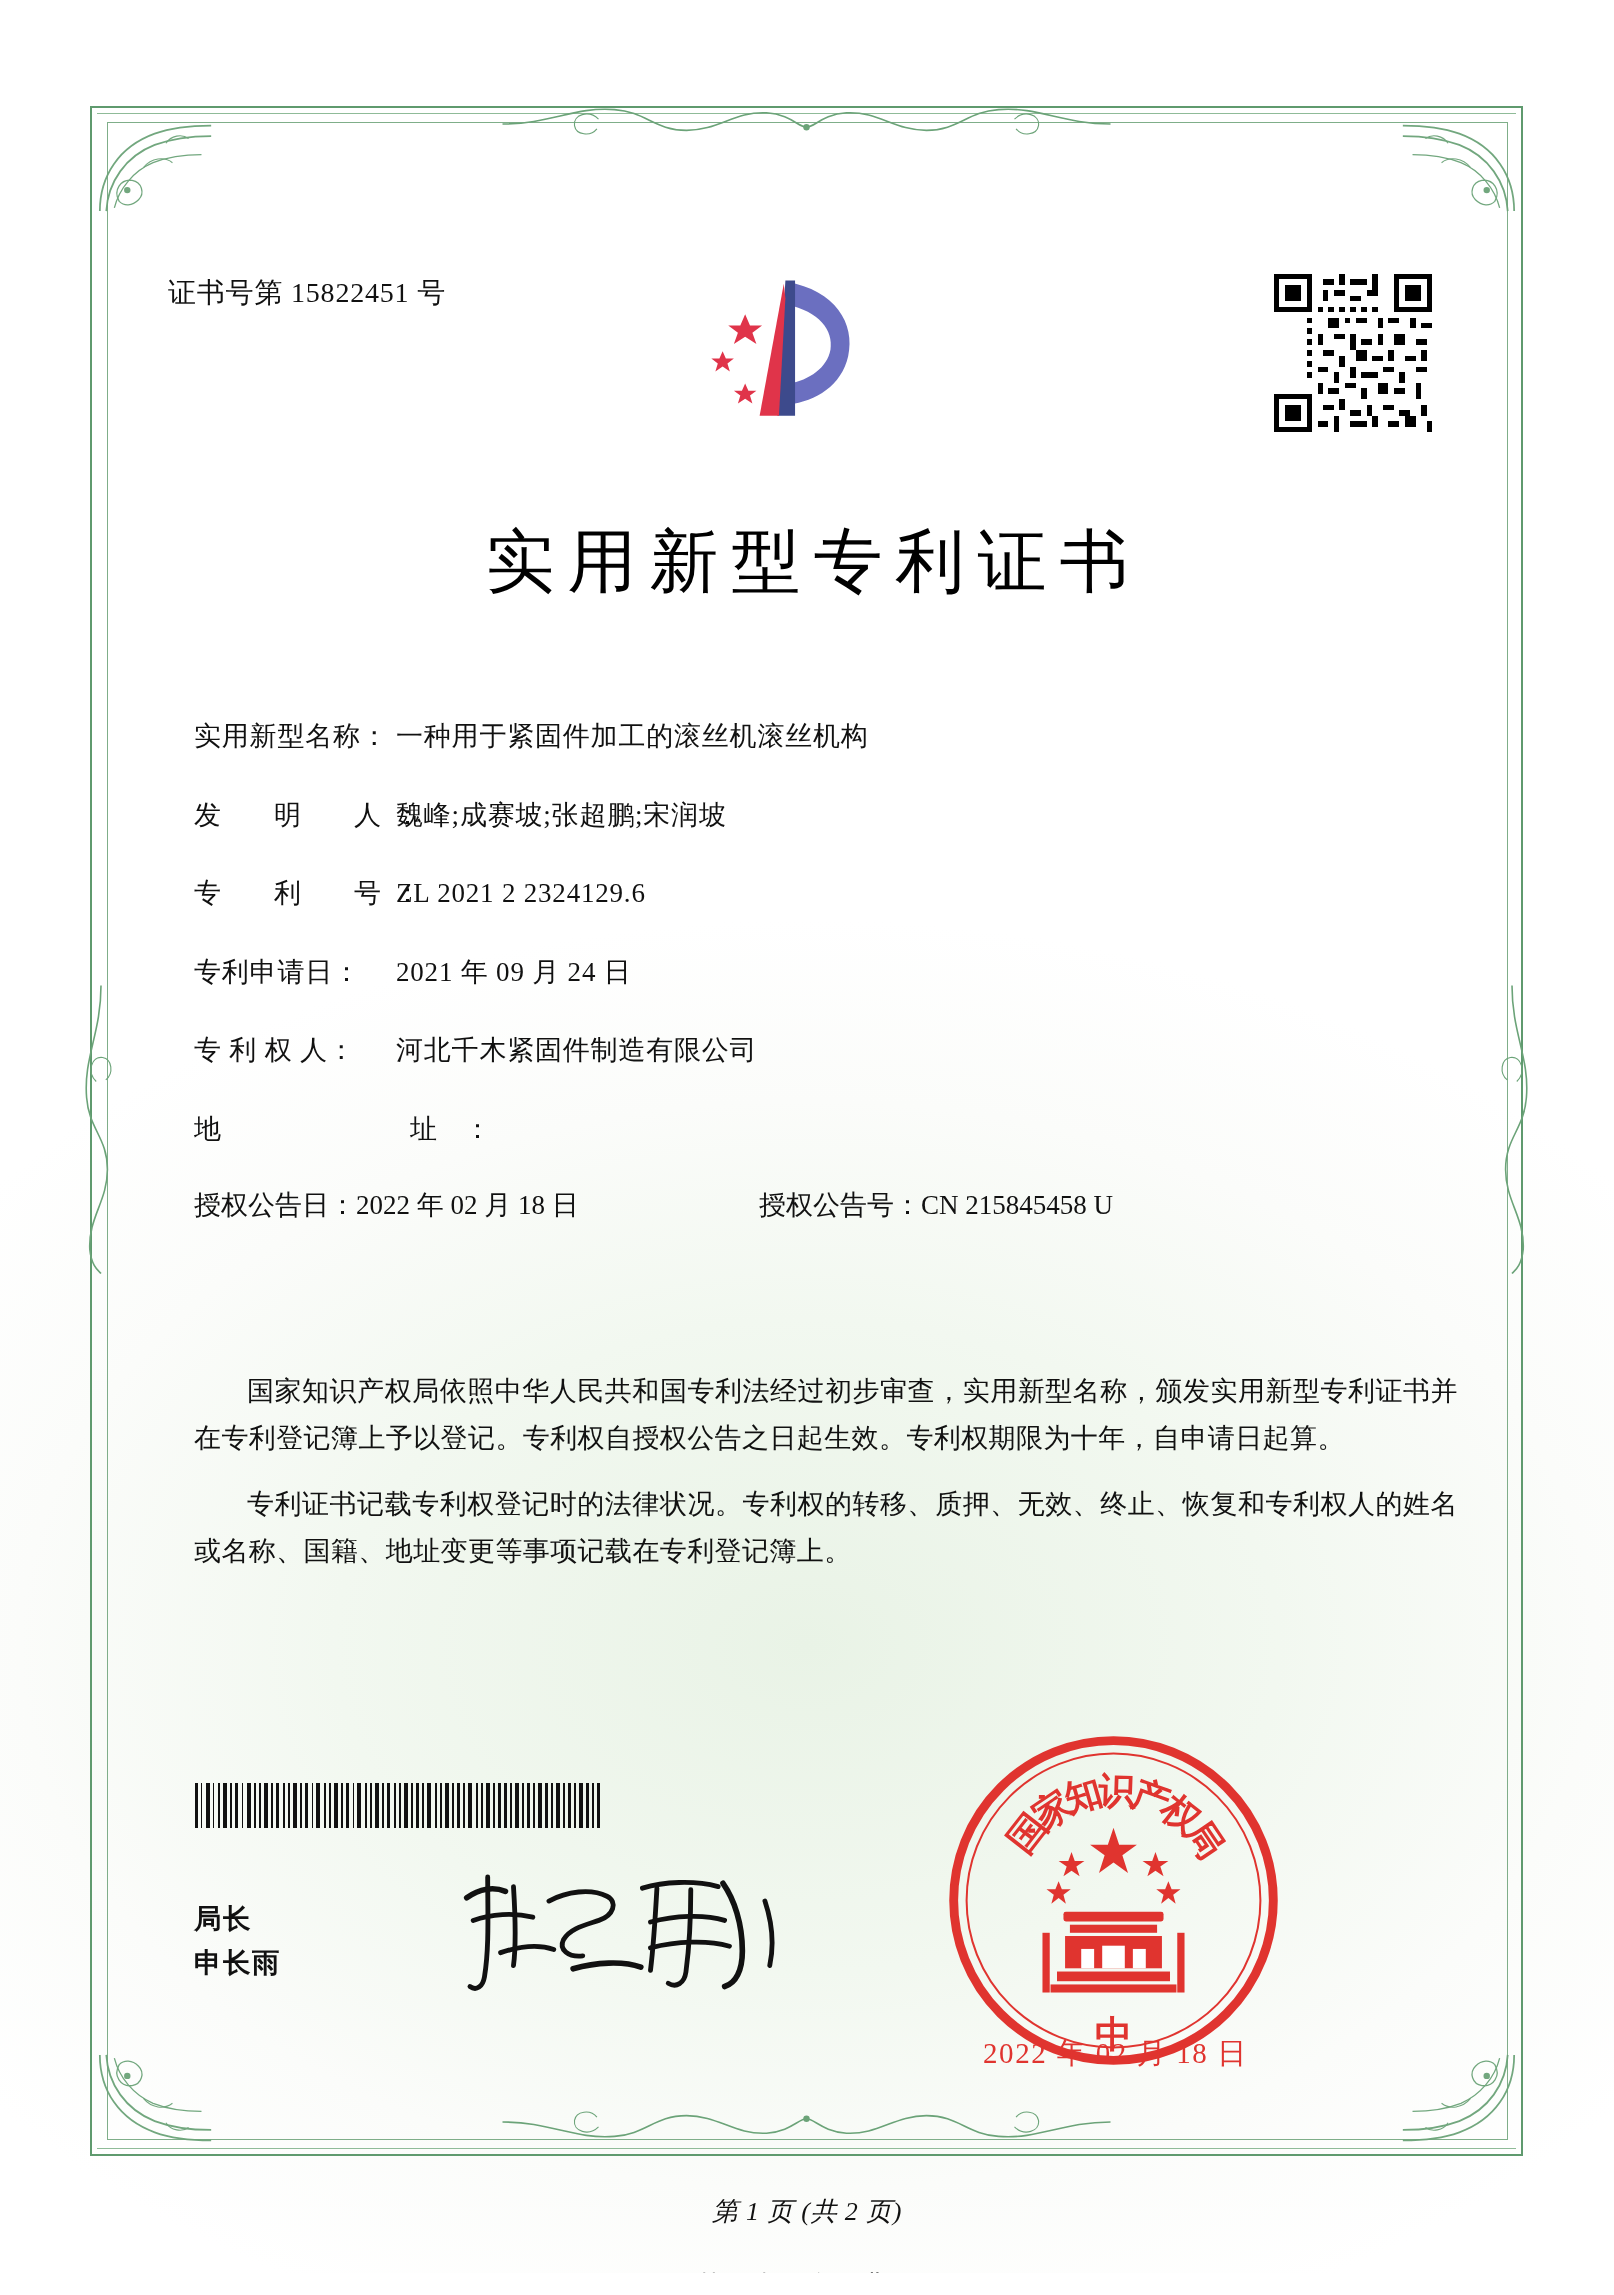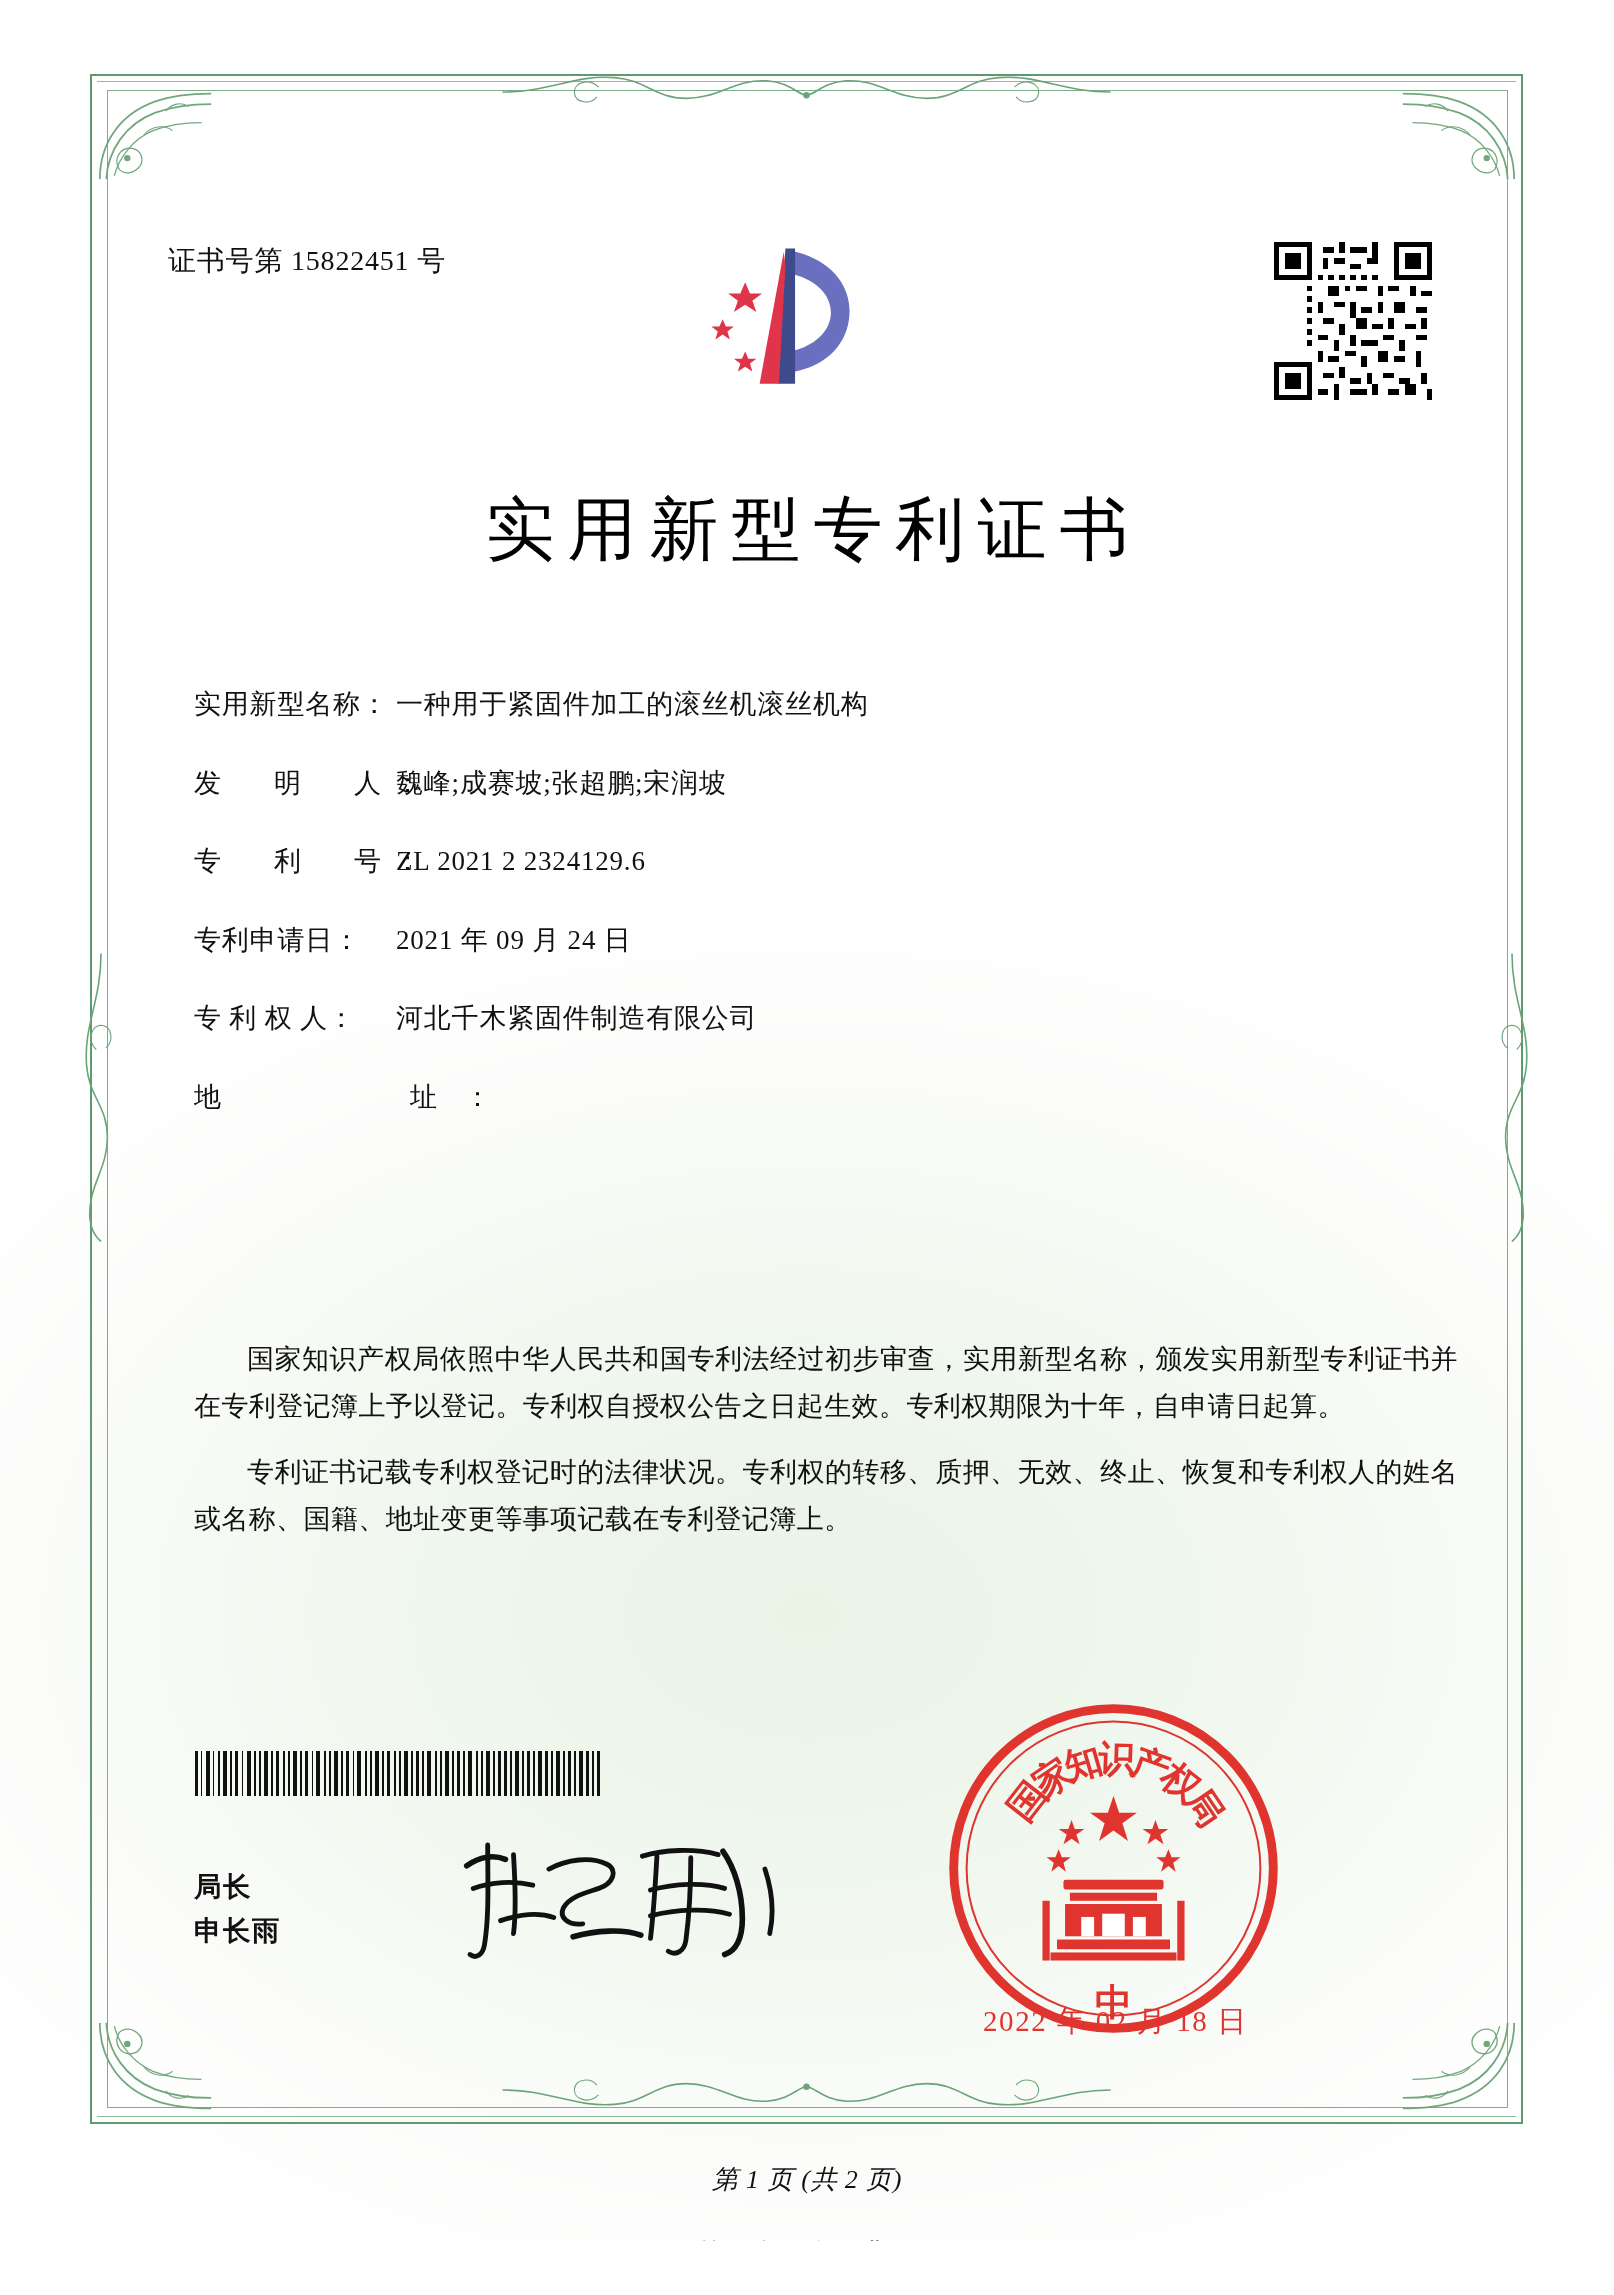--- a/index.html
+++ b/index.html
@@ -12,20 +12,21 @@
     color: #1a1a1a;
   }
   .page {
     position: relative;
     width: 1614px;
     height: 2241px;
     background:
       radial-gradient(ellipse 1049px 726px at 50% 72%, #e9f3e6 0%, #f2f8f0 45%, #fbfcfa 75%, #ffffff 100%),
       linear-gradient(180deg, #ffffff 0%, #fdfdfb 40%, #f7faf5 100%);
     overflow: hidden;
+    margin-top: 32px;
   }
 
   
   .frame-outer {
     position: absolute;
     left: 90px;
     top: 74px;
     width: 1433px;
     height: 2050px;
     border: 2.4px solid #5f9a6e;
@@ -473,20 +474,28 @@
     <div class="field-row">
       <div class="field-label">专利申请日：</div>
       <div class="field-value">2021 年 09 月 24 日</div>
     </div>
     <div class="field-row">
       <div class="field-label">专 利 权 人：</div>
       <div class="field-value">河北千木紧固件制造有限公司</div>
     </div>
     <div class="field-row">
       <div class="field-label sp3">地　　　址：</div>
+    </div>
+    <div class="row-twocol">
+      <div class="cell-a">
+        <span>授权公告日：</span><span>2022 年 02 月 18 日</span>
+      </div>
+      <div class="cell-b">
+        <span>授权公告号：</span><span>CN 215845458 U</span>
+      </div>
     </div>
   </div>
 
   <div class="paragraphs">
     <p>国家知识产权局依照中华人民共和国专利法经过初步审查，实用新型名称，颁发实用新型专利证书并在专利登记簿上予以登记。专利权自授权公告之日起生效。专利权期限为十年，自申请日起算。</p>
     <p>专利证书记载专利权登记时的法律状况。专利权的转移、质押、无效、终止、恢复和专利权人的姓名或名称、国籍、地址变更等事项记载在专利登记簿上。</p>
   </div>
 
   <div class="barcode">
     <svg viewBox="0 0 520 56" shape-rendering="crispEdges">

